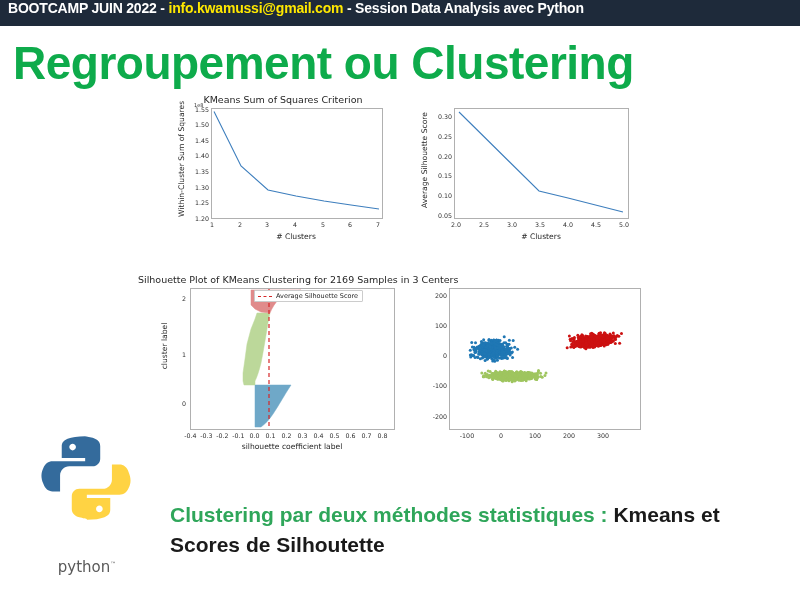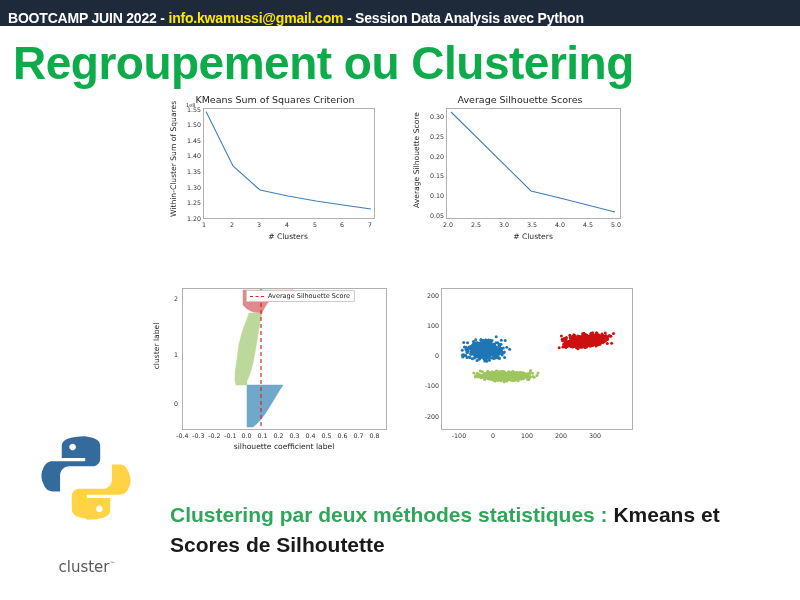--- a/index.html
+++ b/index.html
@@ -3,34 +3,34 @@
 <meta charset="utf-8">
 <style>
   html,body{margin:0;padding:0;}
   body{
     width:800px;height:600px;background:#ffffff;overflow:hidden;
     font-family:"Liberation Sans",sans-serif;position:relative;
   }
   
   #header-band{
     position:absolute;left:0;top:0;width:800px;height:26px;
-    background:#1e2a3a;display:flex;align-items:flex-end;
+    background:#1e2a3a;display:flex;align-items:flex-start;
   }
   #header-text{
     padding-left:8px;font-size:14px;font-weight:bold;color:#ffffff;
     white-space:nowrap;letter-spacing:-0.2px;
   }
   #header-text .email{color:#ffe800;}
   
   #slide-title{
     position:absolute;left:0;top:36px;width:792px;text-align:left;
     font-size:46px;font-weight:bold;color:#0eab4b;letter-spacing:-0.5px;padding-left:13px;
   }
   
-  #figure-area{position:absolute;left:0;top:92px;width:764px;height:390px;}
+  #figure-area{position:absolute;left:8px;top:92px;width:764px;height:390px;}
   .panel{position:absolute;}
   .mpl-title{
     position:absolute;width:100%;text-align:center;
     font-size:9.5px;color:#262626;font-family:"DejaVu Sans",sans-serif;
   }
   .axes{position:absolute;background:#fff;border:1px solid #b0b0b0;box-sizing:border-box;}
   .tick{position:absolute;font-size:6.3px;color:#303030;font-family:"DejaVu Sans",sans-serif;white-space:nowrap;}
   .ytick{text-align:right;}
   .xtick{text-align:center;}
   .axlabel{position:absolute;font-size:7.6px;color:#262626;font-family:"DejaVu Sans",sans-serif;text-align:center;white-space:nowrap;}
@@ -95,21 +95,20 @@
     <div class="tick xtick" style="left:99px;top:129px;width:10px;">3</div>
     <div class="tick xtick" style="left:127px;top:129px;width:10px;">4</div>
     <div class="tick xtick" style="left:155px;top:129px;width:10px;">5</div>
     <div class="tick xtick" style="left:182px;top:129px;width:10px;">6</div>
     <div class="tick xtick" style="left:210px;top:129px;width:10px;">7</div>
     <div class="axlabel" style="left:78px;top:140px;width:110px;"># Clusters</div>
     <div class="axlabel ylabel-rot" style="left:14px;top:125px;width:112px;">Within-Cluster Sum of Squares</div>
   </div>
 
   <div class="panel" style="left:400px;top:0px;width:240px;height:160px;">
-    <div class="mpl-title" style="top:2px;">Average Silhouette Scores</div>
     <div class="axes" style="left:46px;top:16px;width:175px;height:111px;">
       <svg width="173" height="109" viewBox="0 0 173 109">
         <polyline fill="none" stroke="#3d7ebd" stroke-width="1.1" points="4,3 84,82 113,89 168,103"></polyline>
       </svg>
     </div>
 
     <div class="tick ytick" style="left:18px;top:120px;width:26px;">0.05</div>
     <div class="tick ytick" style="left:18px;top:100px;width:26px;">0.10</div>
     <div class="tick ytick" style="left:18px;top:80px;width:26px;">0.15</div>
     <div class="tick ytick" style="left:18px;top:61px;width:26px;">0.20</div>
@@ -121,20 +120,21 @@
     <div class="tick xtick" style="left:96px;top:129px;width:16px;">3.0</div>
     <div class="tick xtick" style="left:124px;top:129px;width:16px;">3.5</div>
     <div class="tick xtick" style="left:152px;top:129px;width:16px;">4.0</div>
     <div class="tick xtick" style="left:180px;top:129px;width:16px;">4.5</div>
     <div class="tick xtick" style="left:208px;top:129px;width:16px;">5.0</div>
     <div class="axlabel" style="left:78px;top:140px;width:110px;"># Clusters</div>
     <div class="axlabel ylabel-rot" style="left:12px;top:123px;width:110px;">Average Silhouette Score</div>
   </div>
 
   <div class="panel" style="left:130px;top:182px;width:270px;height:200px;">
+    <div class="mpl-title" style="top:0px;width:390px;text-align:left;left:0px;">Silhouette Plot of KMeans Clustering for 2169 Samples in 3 Centers</div>
     <div class="axes" style="left:52px;top:14px;width:205px;height:142px;">
       <svg width="203" height="140" viewBox="0 0 203 140">
 
         <path d="M 64,138 L 64,96 L 100,96 C 94,105 88,116 82,125 C 78,131 74,135 70,138 Z" fill="#6fa8c8" stroke="#6fa8c8" stroke-width="0.5"></path>
 
         <path d="M 64,96 L 64,92 C 66,88 68,82 70,74 C 72,64 74,52 76,40 C 77,33 78,28 79,24
                  L 79,24 L 66,24 L 64,30 L 60,40 L 56,55 L 54,70 L 52,84 L 52,92 L 53,96 Z" fill="#bcd89a" stroke="#bcd89a" stroke-width="0.5"></path>
 
         <path d="M 79,24 C 81,19 84,14 88,10 C 94,5 102,2 110,1 L 60,1 L 60,16 L 64,20 L 70,23 Z" fill="#e08b8b" stroke="#e08b8b" stroke-width="0.5"></path>
 
@@ -2358,18 +2358,18 @@
     <div class="tick xtick" style="left:178px;top:158px;width:24px;">300</div>
   </div>
 
 </div>
 
 <svg id="python-logo" viewBox="0 0 110 110">
   <path fill="#346b9c" d="M54 5c-9 0-16 1-21 3-5 2-7 5-7 9v14h28v4H15c-5 0-9 3-11 8-3 6-3 12 0 19 2 6 6 9 11 9h9V52c0-6 5-11 11-11h28c5 0 9-4 9-9V17c0-5-3-8-9-10-4-1-9-2-9-2zM39 14c2 0 4 2 4 4s-2 4-4 4-4-2-4-4 2-4 4-4z"></path>
   <path fill="#ffd343" d="M56 105c9 0 16-1 21-3 5-2 7-5 7-9V79H56v-4h39c5 0 9-3 11-8 3-6 3-12 0-19-2-6-6-9-11-9h-9v18c0 6-5 11-11 11H47c-5 0-9 4-9 9v15c0 5 3 8 9 10 4 1 9 2 9 2zM71 96c-2 0-4-2-4-4s2-4 4-4 4 2 4 4-2 4-4 4z"></path>
 </svg>
 <div id="python-wordmark">
-  <span>cluster</span><sup>™</sup>
+  <span>python</span><sup>™</sup>
 </div>
 
 <div id="caption">
   <span class="green">Clustering par deux méthodes statistiques : </span><span>Kmeans et Scores de Silhoutette</span>
 </div>
 
 </body></html>

